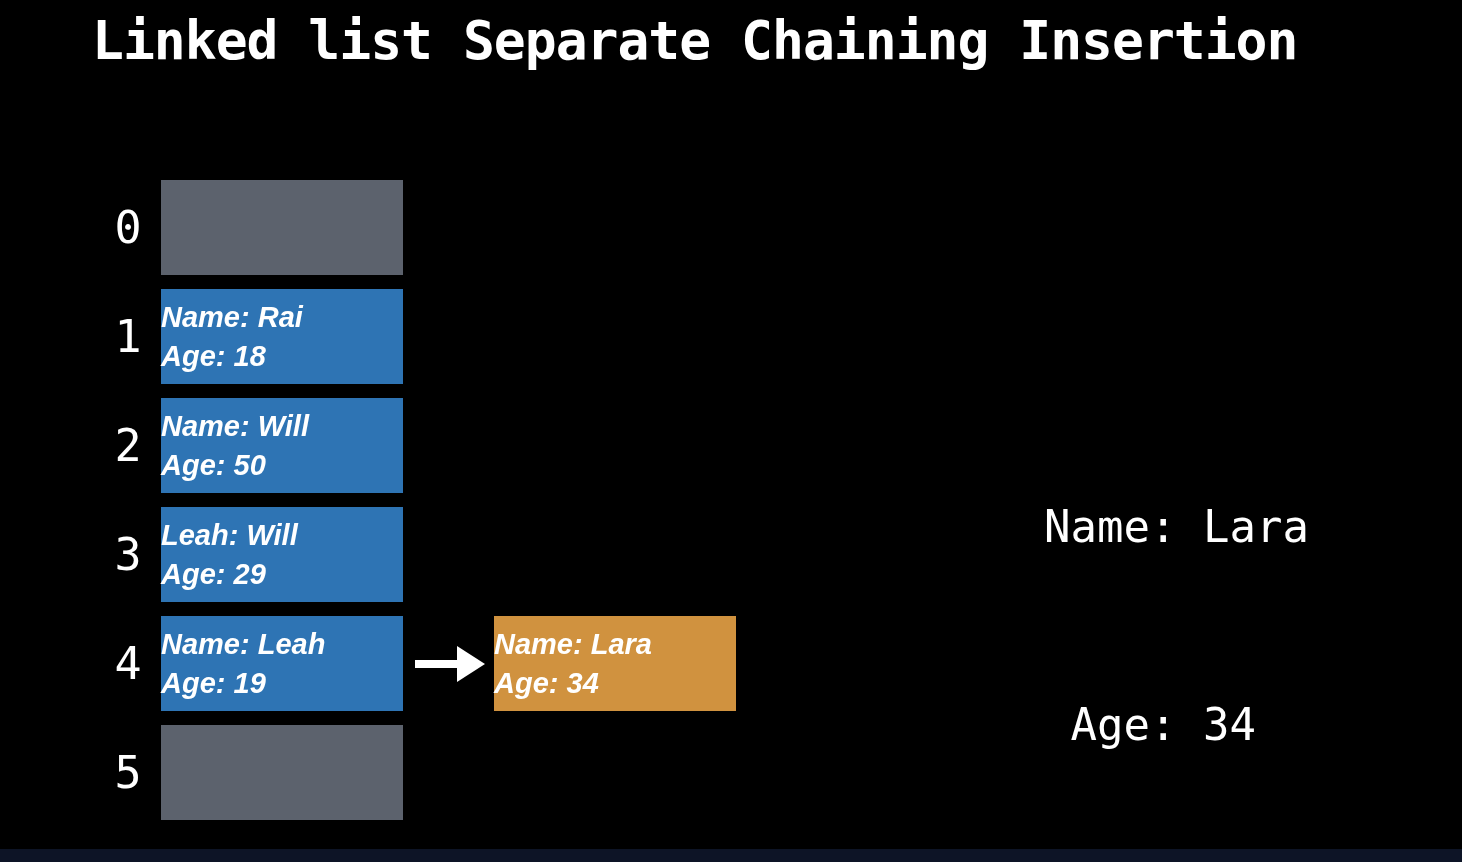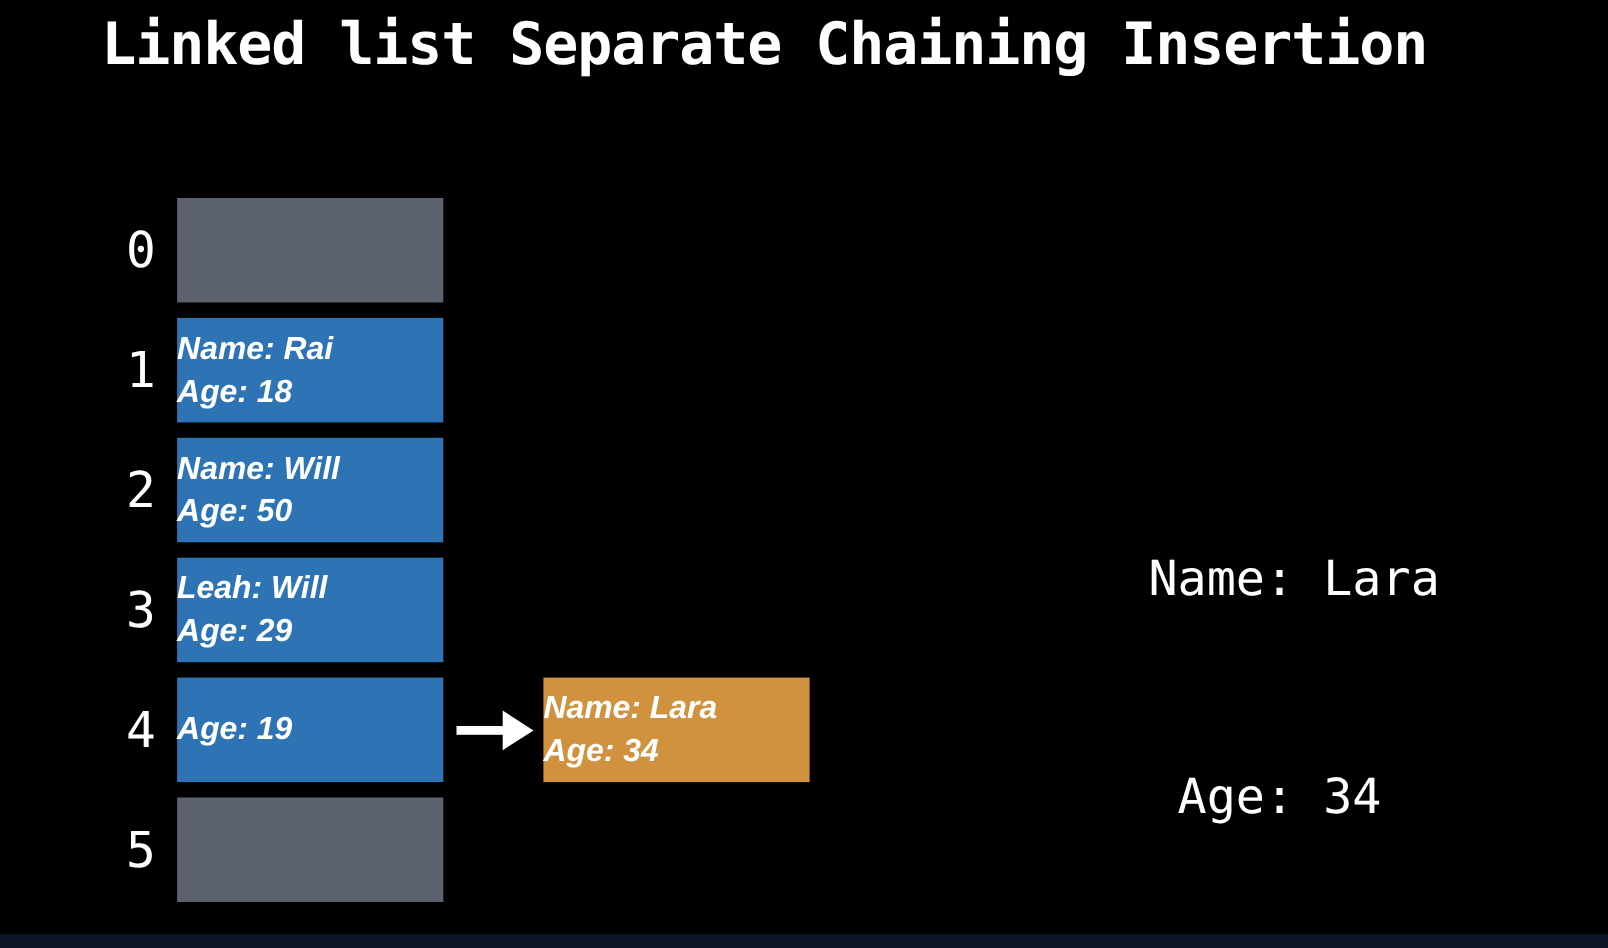--- a/index.html
+++ b/index.html
@@ -118,20 +118,21 @@
     <div class="line">Name: Will</div>
     <div class="line">Age: 50</div>
   </div>
 
   <div class="cell filled row3">
     <div class="line">Leah: Will</div>
     <div class="line">Age: 29</div>
   </div>
 
   <div class="cell filled row4">
+    <div class="line">Name: Leah</div>
     <div class="line">Age: 19</div>
   </div>
 
   <div class="cell empty row5"></div>
 
   <svg class="chain-arrow" viewBox="0 0 74 56" xmlns="http://www.w3.org/2000/svg">
     <rect x="2" y="24" width="46" height="8" fill="#ffffff"></rect>
     <polygon points="44,10 72,28 44,46" fill="#ffffff"></polygon>
   </svg>
 

